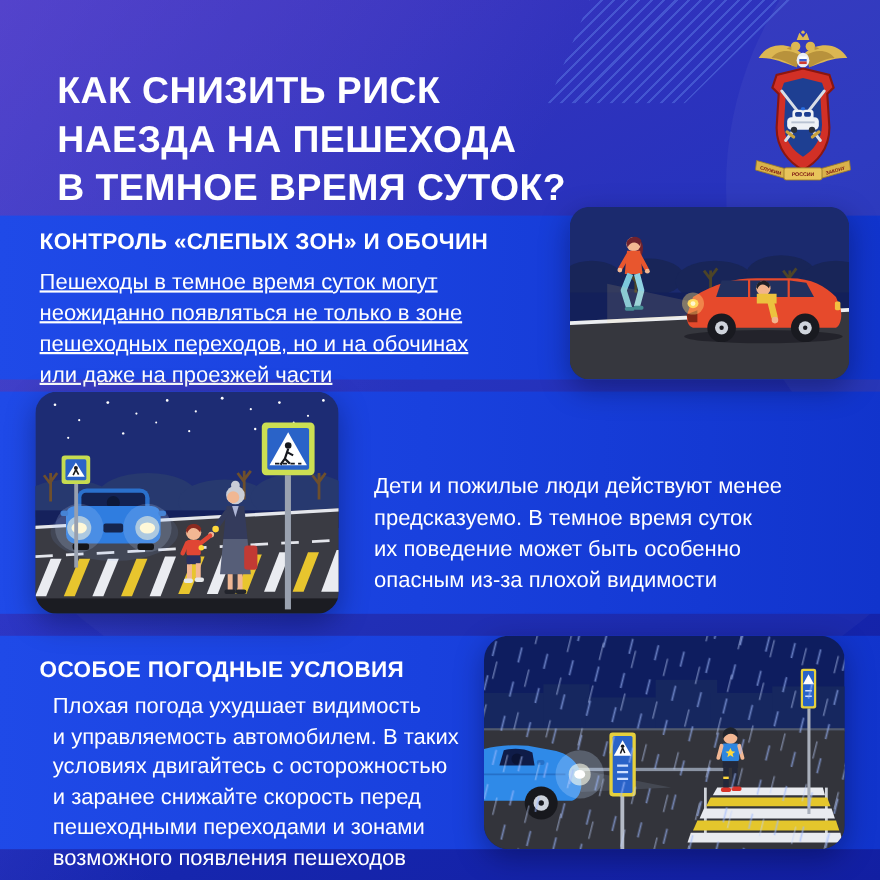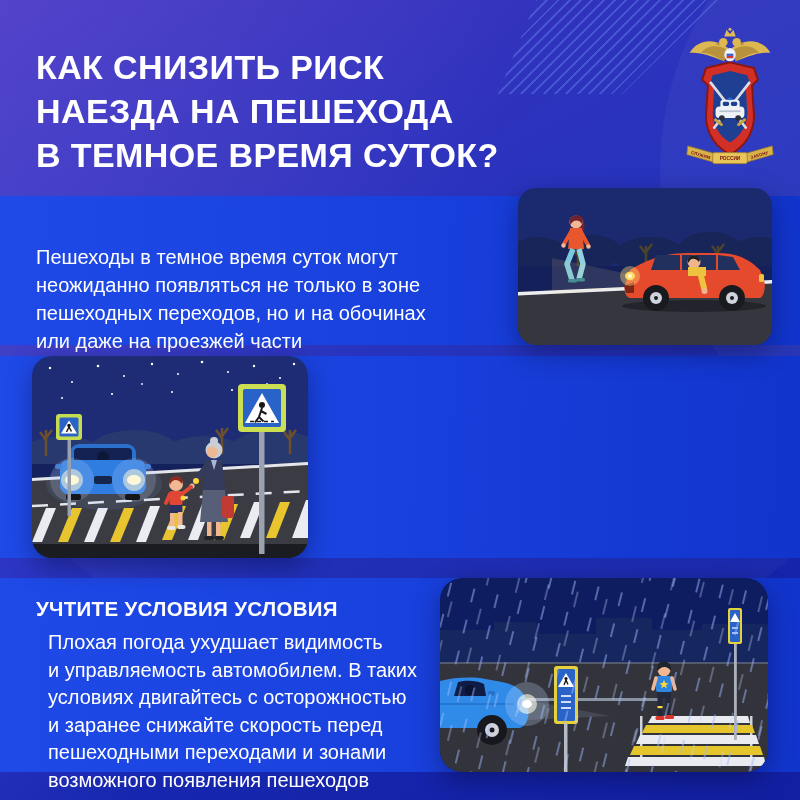--- a/index.html
+++ b/index.html
@@ -18,40 +18,40 @@
   .c1{left:660px;top:-150px;width:640px;height:640px;}
   .c2{left:-130px;top:-430px;width:1120px;height:1120px;background:rgba(255,255,255,.03);}
   .hatch{
     position:absolute;left:498px;top:-6px;width:226px;height:100px;
     background:repeating-linear-gradient(135deg,rgba(120,165,255,0) 0 6px,rgba(120,165,255,.55) 6px 8px);
     clip-path:polygon(18% 0,100% 0,55% 100%,0 100%);
     opacity:.55;
   }
   
   .title{
-    position:absolute;left:36px;top:46px;width:620px;margin:0;
+    position:absolute;left:36px;top:46px;width:620px;margin:16px;
     color:#fff;font-size:34px;font-weight:800;line-height:1.29;letter-spacing:.4px;
     white-space:pre-line;
   }
   .crest{position:absolute;left:682px;top:24px;width:96px;height:142px;}
   
   .band{position:absolute;left:0;width:800px;background:linear-gradient(92deg,#1f4ae8 0%,#1941de 48%,#1134cc 100%);}
   .band1{top:196px;height:149px;}
   .band2{top:356px;height:202px;}
   .band3{top:578px;height:194px;}
   .sec-heading{
     position:absolute;margin:0;color:#fff;font-size:20.5px;font-weight:800;
     letter-spacing:.3px;line-height:1.27;white-space:pre-line;
   }
   .sec-body{
     position:absolute;margin:0;color:#fff;font-size:20px;font-weight:400;
     line-height:28px;white-space:pre-line;
   }
   .h1pos{left:36px;top:207px;}
-  .b1pos{left:36px;top:243px;width:480px;}
+  .b1pos{left:36px;top:243px;width:480px;text-decoration:underline;}
   .h2pos{left:340px;top:378px;}
   .b2pos{left:340px;top:428px;width:450px;line-height:28.5px;}
   .h3pos{left:36px;top:596px;}
   .b3pos{left:48px;top:629px;width:420px;line-height:27.5px;}
   
   .illo{position:absolute;border-radius:18px;overflow:hidden;box-shadow:0 8px 26px rgba(0,0,30,.35);}
   .illo svg{display:block;width:100%;height:100%;}
   .i1{left:518px;top:188px;width:254px;height:157px;}
   .i2{left:32px;top:356px;width:276px;height:202px;border-radius:20px;}
   .i3{left:440px;top:578px;width:328px;height:194px;border-radius:22px;}
@@ -118,20 +118,21 @@
     <g>
       <polygon points="6,126 34,134 33,143 5,135" fill="#d9b24a" stroke="#9a7a28" stroke-width="0.8"></polygon>
       <polygon points="94,126 66,134 67,143 95,135" fill="#d9b24a" stroke="#9a7a28" stroke-width="0.8"></polygon>
       <rect x="32" y="133" width="36" height="11.5" rx="2" fill="#e8c55a" stroke="#9a7a28" stroke-width="0.8"></rect>
       <text x="19" y="137" font-size="4.6" font-weight="bold" fill="#7a1212" text-anchor="middle" transform="rotate(16 19 137)">СЛУЖИМ</text>
       <text x="50" y="141" font-size="5" font-weight="bold" fill="#7a1212" text-anchor="middle">РОССИИ</text>
       <text x="81" y="137" font-size="4.6" font-weight="bold" fill="#7a1212" text-anchor="middle" transform="rotate(-16 81 137)">ЗАКОНУ</text>
     </g>
   </svg>
 
+  <h2 class="sec-heading h1pos">КОНТРОЛЬ «СЛЕПЫХ ЗОН» И ОБОЧИН</h2>
   <p class="sec-body b1pos">Пешеходы в темное время суток могут
 неожиданно появляться не только в зоне
 пешеходных переходов, но и на обочинах
 или даже на проезжей части</p>
 
   <div class="illo i1">
     <svg viewBox="0 0 254 157" preserveAspectRatio="none">
       <rect width="254" height="157" fill="#1b2a6e"></rect>
       <g fill="#182558">
         <ellipse cx="20" cy="68" rx="30" ry="19"></ellipse>
@@ -182,20 +183,24 @@
         <circle cx="34" cy="62" r="13" fill="#191a20"></circle>
           <circle cx="34" cy="62" r="6" fill="#cfd4dc"></circle>
           <circle cx="34" cy="62" r="2" fill="#191a20"></circle>
         <circle cx="110" cy="62" r="13" fill="#191a20"></circle>
           <circle cx="110" cy="62" r="6" fill="#cfd4dc"></circle>
           <circle cx="110" cy="62" r="2" fill="#191a20"></circle>
       </g>
     </svg>
   </div>
 
+  <p class="sec-body b2pos">Дети и пожилые люди действуют менее
+предсказуемо. В темное время суток
+их поведение может быть особенно
+опасным из-за плохой видимости</p>
 
   <div class="illo i2">
     <svg viewBox="0 0 276 202" preserveAspectRatio="none">
       <rect width="276" height="202" fill="#1d2c74"></rect>
       <g fill="#ffffff">
         <circle cx="18" cy="12" r="1.2"></circle>
           <circle cx="40" cy="26" r="1"></circle>
           <circle cx="66" cy="10" r="1.3"></circle>
         <circle cx="92" cy="20" r="1"></circle>
           <circle cx="120" cy="8" r="1.2"></circle>
@@ -304,21 +309,21 @@
         <rect x="0" y="0" width="48" height="48" rx="4" fill="#ccdf52"></rect>
         <rect x="5" y="5" width="38" height="38" rx="2" fill="#2a63c8"></rect>
         <polygon points="24,9 41,39 7,39" fill="#ffffff"></polygon>
         <circle cx="24" cy="21" r="3" fill="#16181e"></circle>
         <path d="M24,24 L21,33 M21,33 L17,38.5 M21,33 L25.5,37.5 M23,27 L28.5,30" stroke="#16181e" stroke-width="2"></path>
         <path d="M12,37.5 H36" stroke="#16181e" stroke-width="1.6" stroke-dasharray="4 3"></path>
       </g>
     </svg>
   </div>
 
-  <h2 class="sec-heading h3pos">УЧТИТЕ УСЛОВИЯ УСЛОВИЯ</h2>
+  <h2 class="sec-heading h3pos">ОСОБОЕ ПОГОДНЫЕ УСЛОВИЯ</h2>
   <p class="sec-body b3pos">Плохая погода ухудшает видимость
 и управляемость автомобилем. В таких
 условиях двигайтесь с осторожностью
 и заранее снижайте скорость перед
 пешеходными переходами и зонами
 возможного появления пешеходов</p>
 
   <div class="illo i3">
     <svg viewBox="0 0 328 194" preserveAspectRatio="none">
       <defs>

